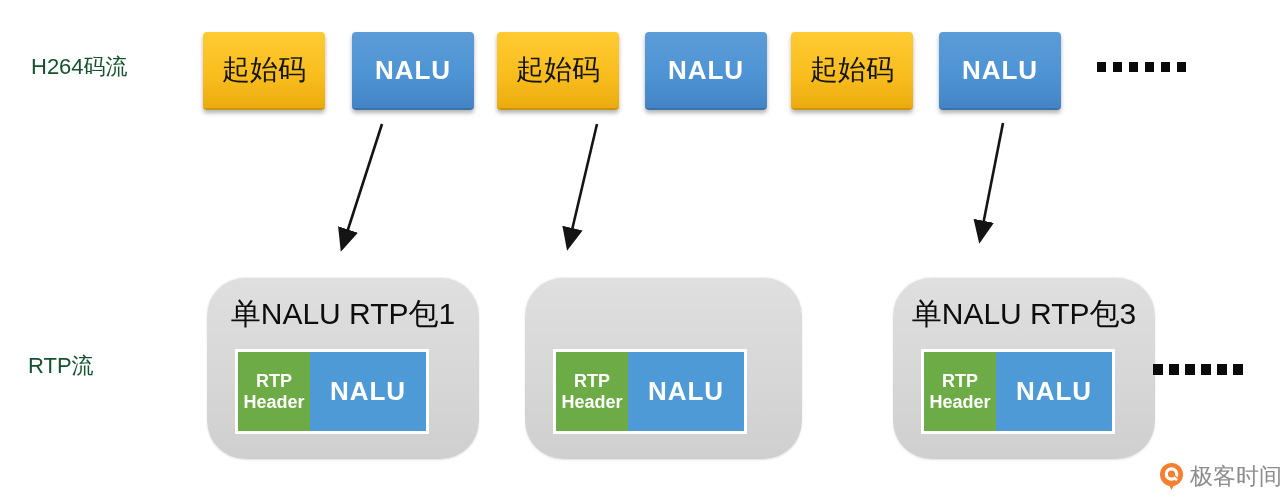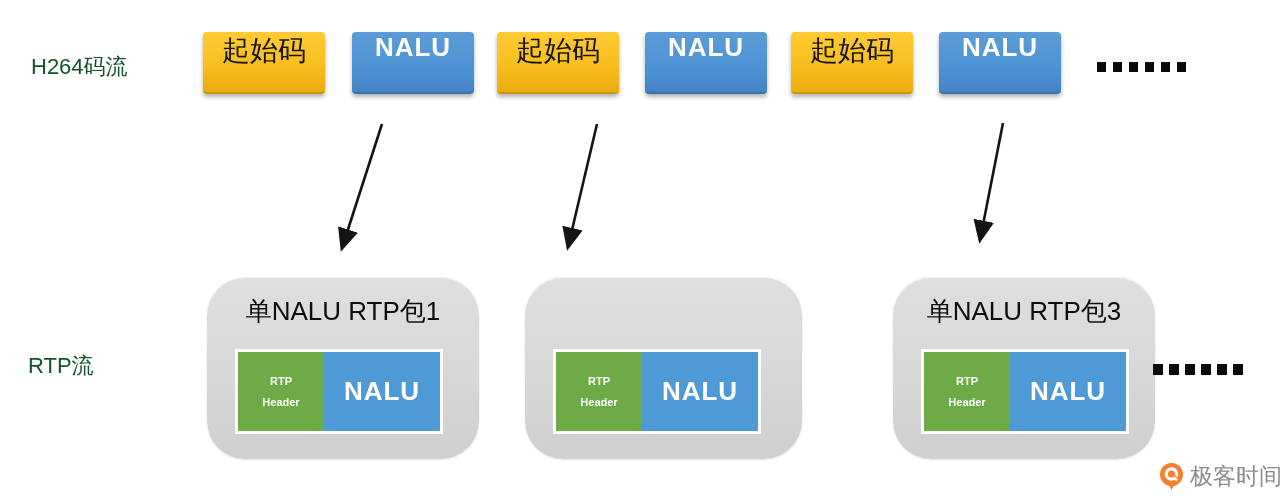--- a/index.html
+++ b/index.html
@@ -18,23 +18,24 @@
     white-space: nowrap;
   }
   #h264-label { left: 31px; top: 52px; }
   #rtp-label  { left: 28px; top: 351px; text-align: center; }
 
   
   .tbox {
     position: absolute;
     top: 32px;
     width: 122px;
-    height: 62px;
+    height: 78px;
     border-radius: 4px;
     display: flex;
+    align-items: center;
     justify-content: center;
     box-shadow: 0 3px 4px rgba(0,0,0,0.30);
     box-sizing: border-box;
   }
   .tbox.yellow {
     background: linear-gradient(180deg, #FFCA33 0%, #F9BE1E 55%, #EBAB0E 100%);
     border-bottom: 2px solid #CC960B;
     color: #141414;
     font-size: 28px;
   }
@@ -69,38 +70,38 @@
     background: linear-gradient(180deg, #DFDFDF 0%, #D7D7D7 55%, #CFCFCF 100%);
     box-shadow: inset 0 1px 0 rgba(255,255,255,0.6), 0 1px 2px rgba(0,0,0,0.12);
     box-sizing: border-box;
   }
   #card1 { left: 207px; width: 272px; }
   #card2 { left: 525px; width: 277px; }
   #card3 { left: 848px; width: 262px; margin-left: 45px; }
   .card-title {
     margin-top: 17px;
     text-align: center;
-    font-size: 26px;
+    font-size: 30px;
     color: #0d0d0d;
     white-space: nowrap;
   }
   .pack {
     position: absolute;
     left: 28px;
     top: 72px;
     display: flex;
     border: 3px solid #ffffff;
     height: 79px;
   }
   .pack .hdr {
-    width: 86px;
+    width: 72px;
     background: #6CAB45;
     color: #ffffff;
     font-weight: bold;
-    font-size: 11px;
+    font-size: 18px;
     line-height: 21px;
     display: flex;
     flex-direction: column;
     align-items: center;
     justify-content: center;
     text-align: center;
   }
   .pack .payload {
     width: 116px;
     background: #4E9AD6;

